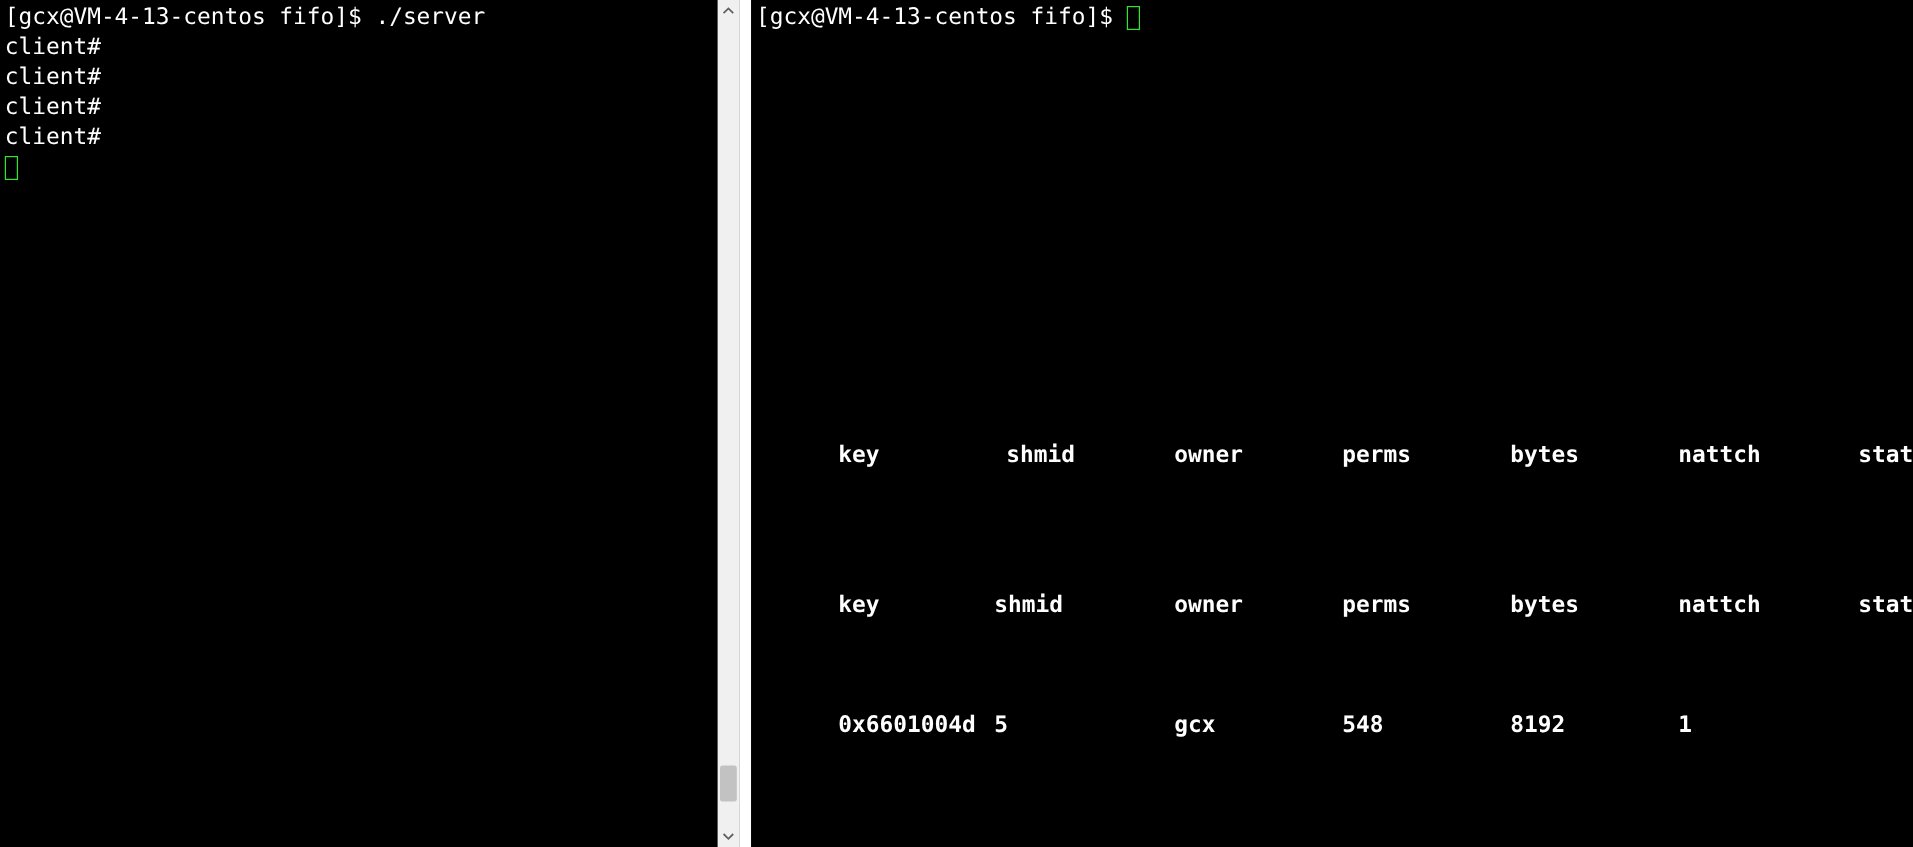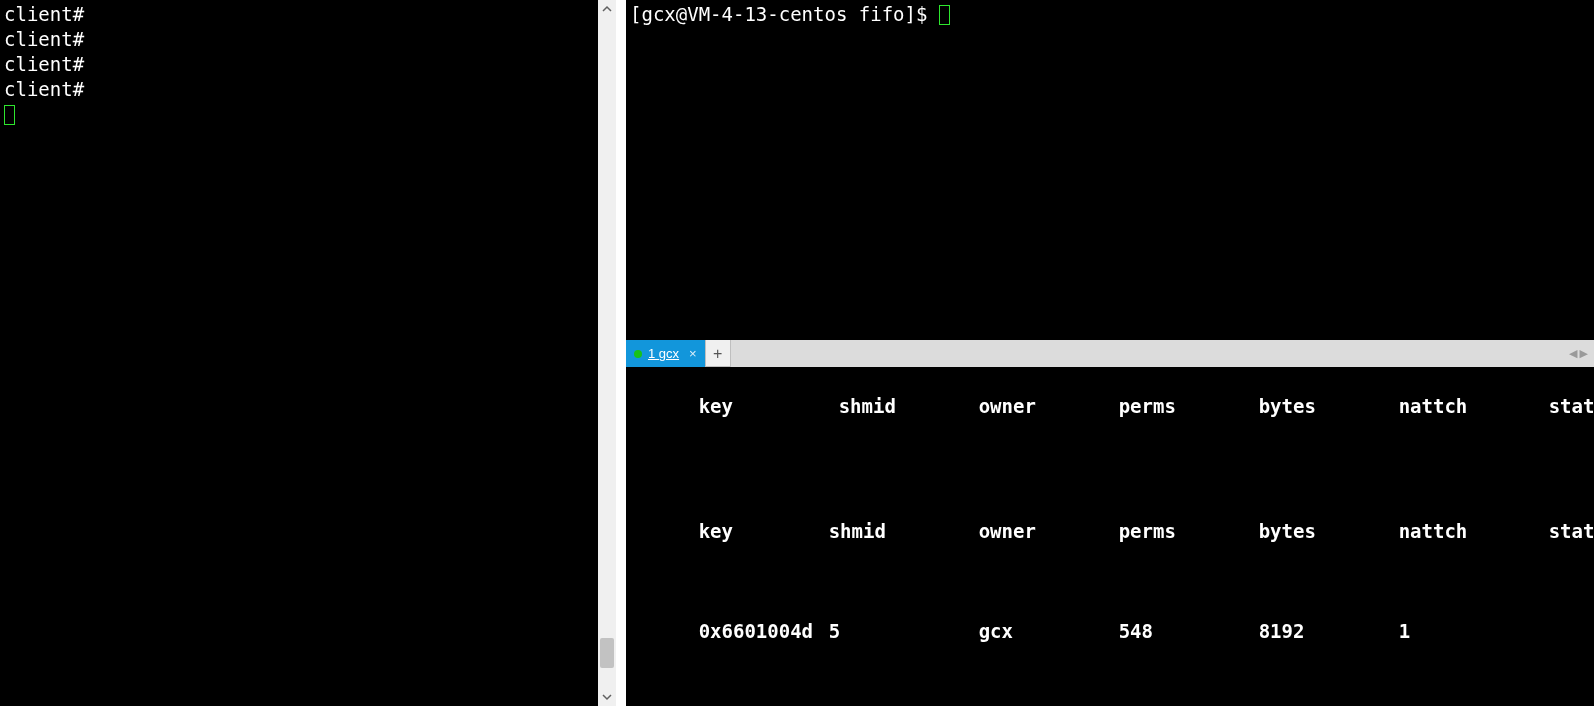--- a/index.html
+++ b/index.html
@@ -111,20 +111,21 @@
     width: 11px; height: 20px;
     border: 1.5px solid #2ee62e;
     vertical-align: text-bottom;
   }
   .cols span { display: inline-block; font-weight: bold; }
 </style>
 </head>
 <body>
 
 <div class="pane left-pane">
+  <div class="line"><span class="prompt"><span>[gcx@VM-4-13-centos fifo]$ </span></span><span>./server</span></div>
   <div class="line">client#</div>
   <div class="line">client#</div>
   <div class="line">client#</div>
   <div class="line">client#</div>
   <div class="line"><span class="cursor"></span></div>
 </div>
 
 <div class="scrollbar">
   <div class="scrollbtn">
     <svg width="10" height="10" viewBox="0 0 10 10">
@@ -141,34 +142,20 @@
   </div>
 </div>
 
 <div class="divider-v"></div>
 
 <div class="pane right-top-pane">
   <div class="line"><span class="prompt"><span>[gcx@VM-4-13-centos fifo]$ </span></span><span class="cursor"></span></div>
 </div>
 
 <div class="right-bottom-wrap">
-  <div class="tabbar">
-    <div class="tab active">
-      <span class="dot"></span>
-      <span class="label">1 gcx</span>
-      <span class="close">×</span>
-    </div>
-    <div class="tab add">
-      <span>+</span>
-    </div>
-    <div class="arrows">
-      <span>◀</span>
-      <span>▶</span>
-    </div>
-  </div>
   <div class="right-bottom-pane">
     <div class="line cols">
       <span style="width:140px">key</span><span style="width:140px">shmid</span><span style="width:140px">owner</span><span style="width:140px">perms</span><span style="width:140px">bytes</span><span style="width:150px">nattch</span><span style="width:110px">status</span>
     </div>
     <div class="line">&nbsp;</div>
     <div class="line">&nbsp;</div>
     <div class="line cols">
       <span style="width:130px">key</span><span style="width:150px">shmid</span><span style="width:140px">owner</span><span style="width:140px">perms</span><span style="width:140px">bytes</span><span style="width:150px">nattch</span><span style="width:110px">status</span>
     </div>
     <div class="line">&nbsp;</div>

